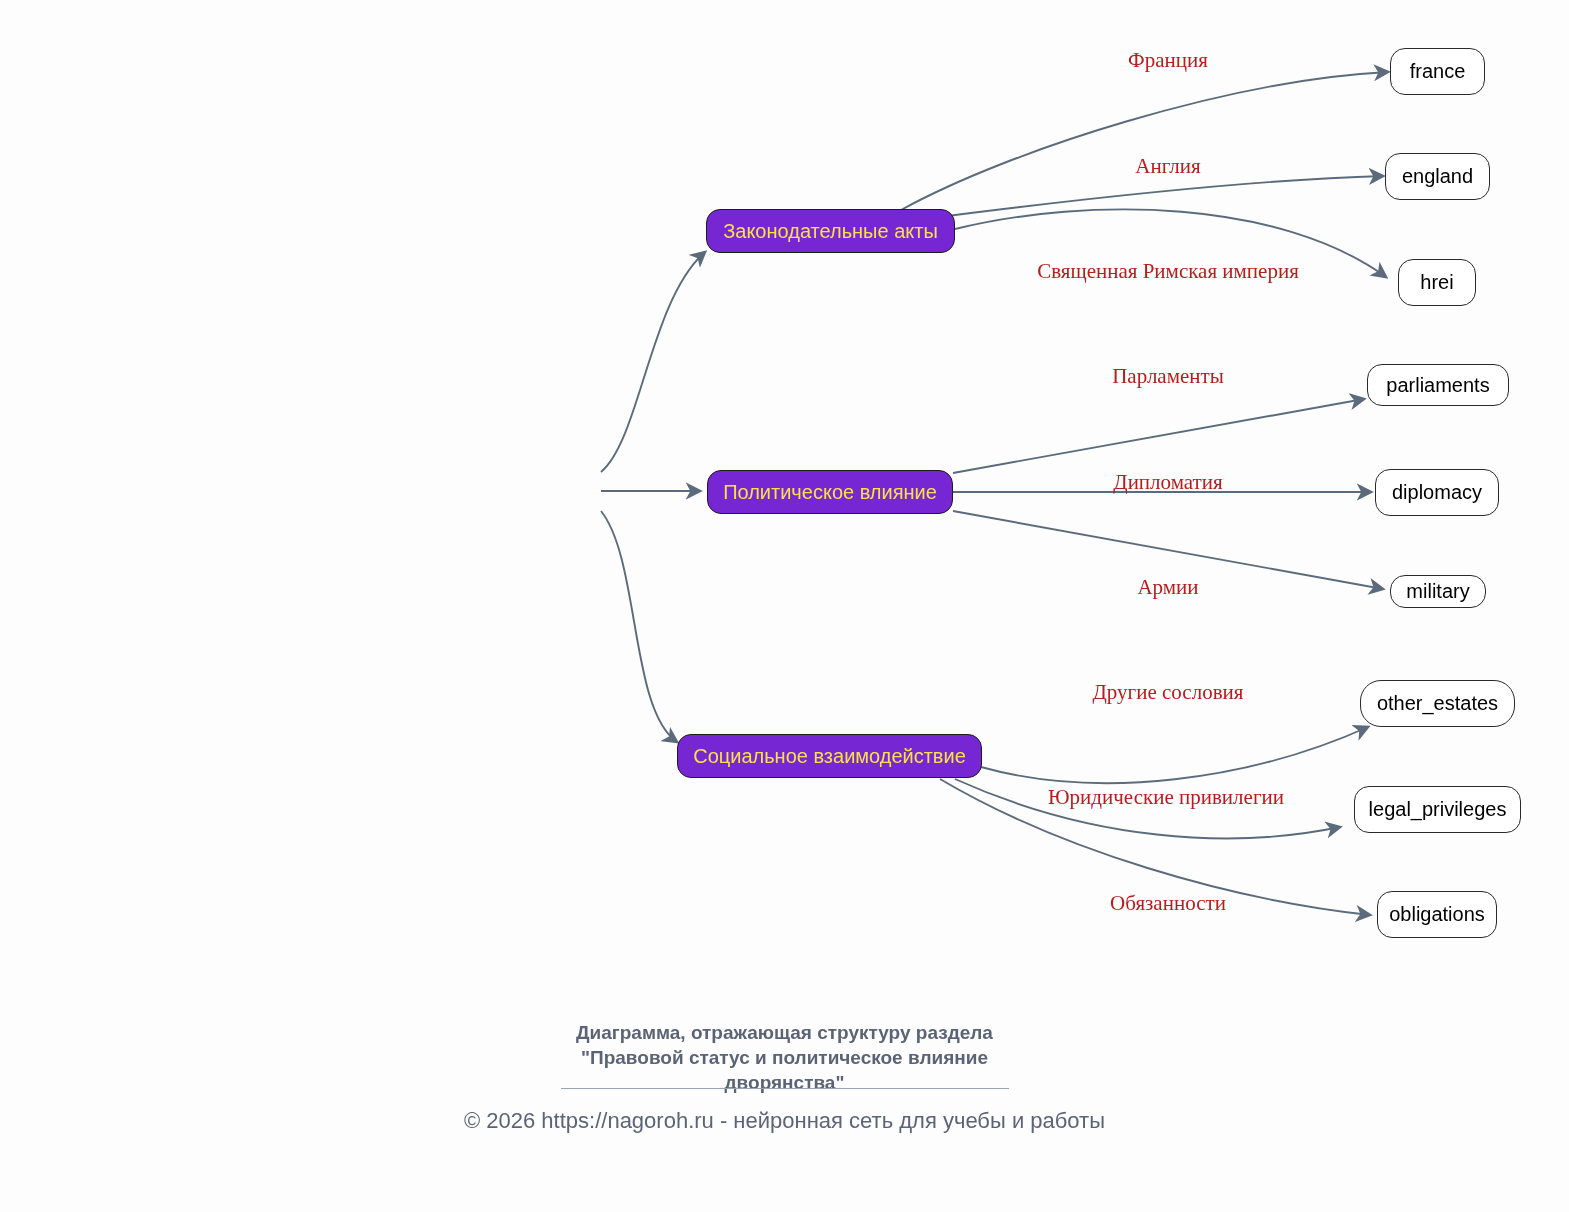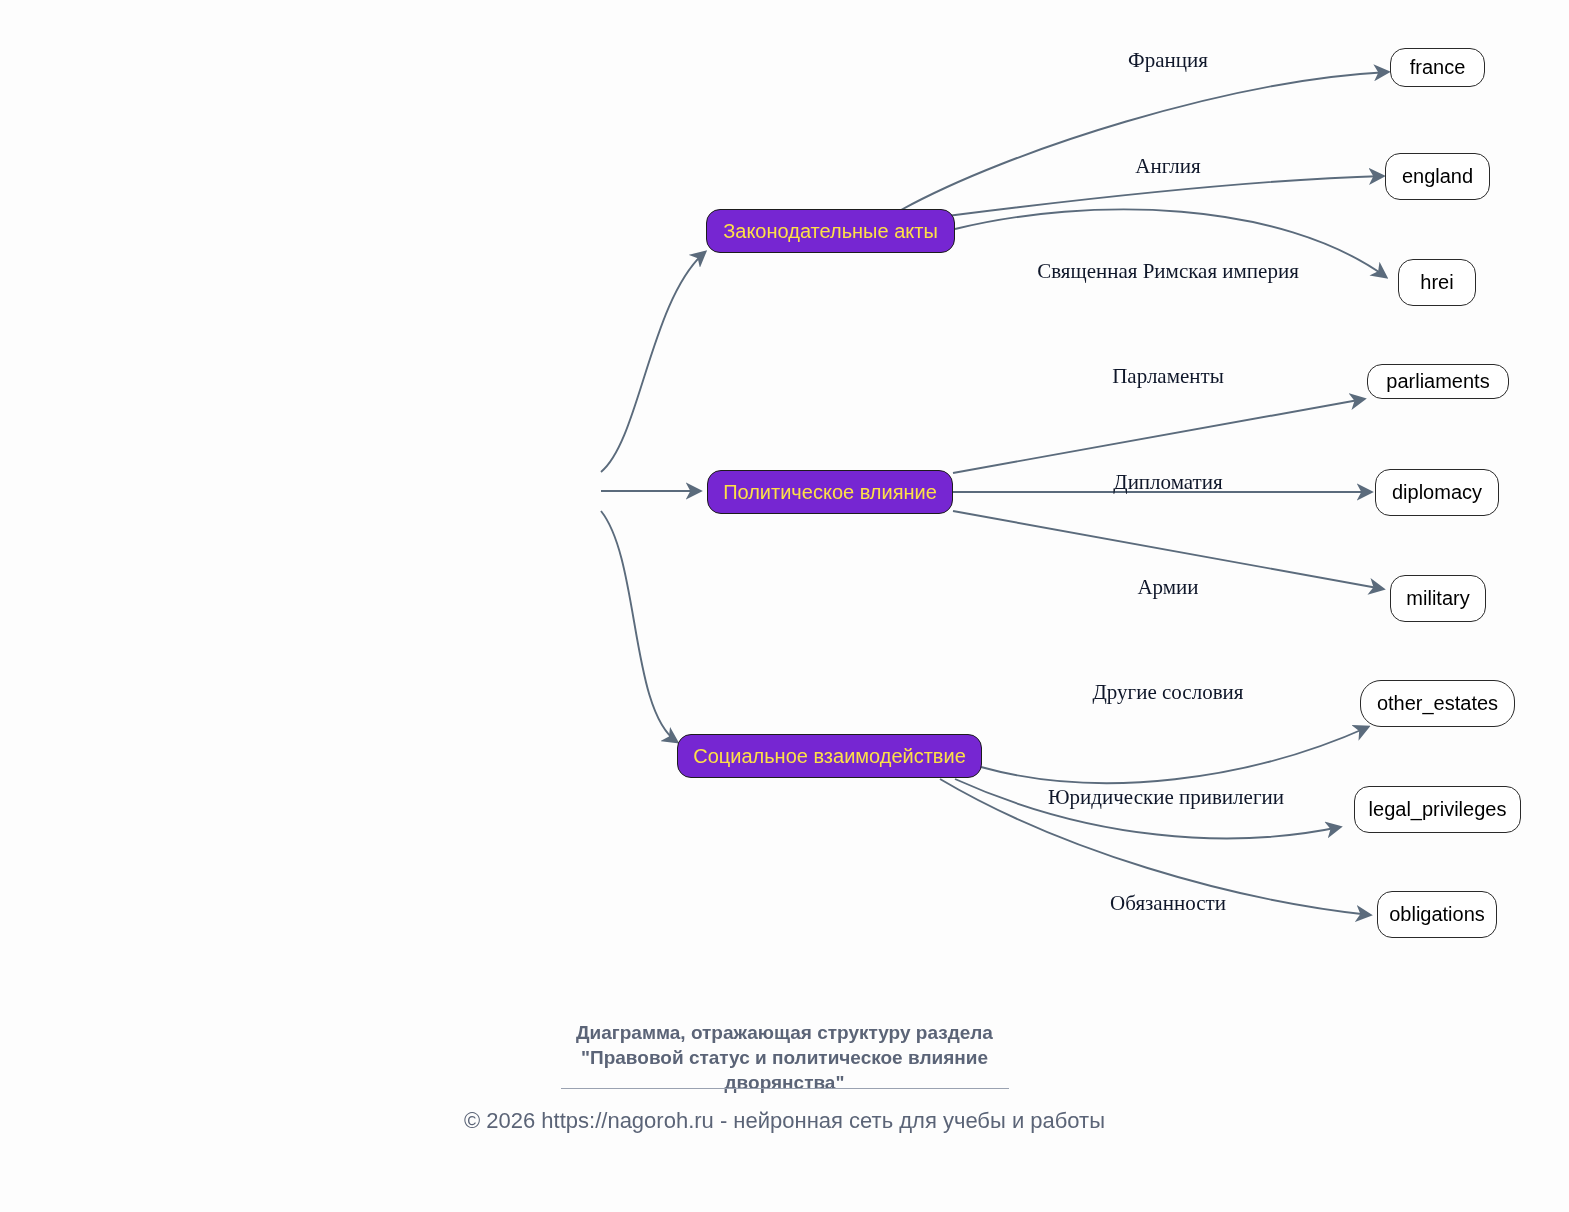--- a/index.html
+++ b/index.html
@@ -40,21 +40,21 @@
     border:1.8px solid #2a2a2a;
     color:#000;
     font-size:20px;
     border-radius:15px;
   }
 
   .edge-label{
     position:absolute;
     font-family:"Liberation Serif", serif;
     font-size:21px;
-    color:#0f172a;
+    color:#b91c1c;
     white-space:nowrap;
     transform:translateX(-50%);
   }
   .caption{
     position:absolute;
     left:50%;transform:translateX(-50%);
     top:1020px;
     width:640px;
     text-align:center;
     color:#5b6477;
@@ -118,37 +118,37 @@
   </div>
 
   <div class="node node-branch" style="left:707px;top:470px;width:246px;height:44px;">
     <span>Политическое влияние</span>
   </div>
 
   <div class="node node-branch" style="left:677px;top:734px;width:305px;height:44px;">
     <span>Социальное взаимодействие</span>
   </div>
 
-  <div class="node node-leaf" style="left:1390px;top:48px;width:95px;height:39px;">
+  <div class="node node-leaf" style="left:1390px;top:48px;width:95px;height:47px;">
     <span>france</span>
   </div>
   <div class="node node-leaf" style="left:1385px;top:153px;width:105px;height:47px;">
     <span>england</span>
   </div>
   <div class="node node-leaf" style="left:1398px;top:259px;width:78px;height:47px;align-items:center;">
     <span>hrei</span>
   </div>
 
-  <div class="node node-leaf" style="left:1367px;top:364px;width:142px;height:35px;">
+  <div class="node node-leaf" style="left:1367px;top:364px;width:142px;height:42px;">
     <span>parliaments</span>
   </div>
   <div class="node node-leaf" style="left:1375px;top:469px;width:124px;height:47px;">
     <span>diplomacy</span>
   </div>
-  <div class="node node-leaf" style="left:1390px;top:575px;width:96px;height:47px;">
+  <div class="node node-leaf" style="left:1390px;top:575px;width:96px;height:33px;">
     <span>military</span>
   </div>
 
   <div class="node node-leaf" style="left:1360px;top:680px;width:155px;height:47px;border-radius:21px;">
     <span>other_estates</span>
   </div>
   <div class="node node-leaf" style="left:1354px;top:786px;width:167px;height:47px;">
     <span>legal_privileges</span>
   </div>
   <div class="node node-leaf" style="left:1377px;top:891px;width:120px;height:47px;">

